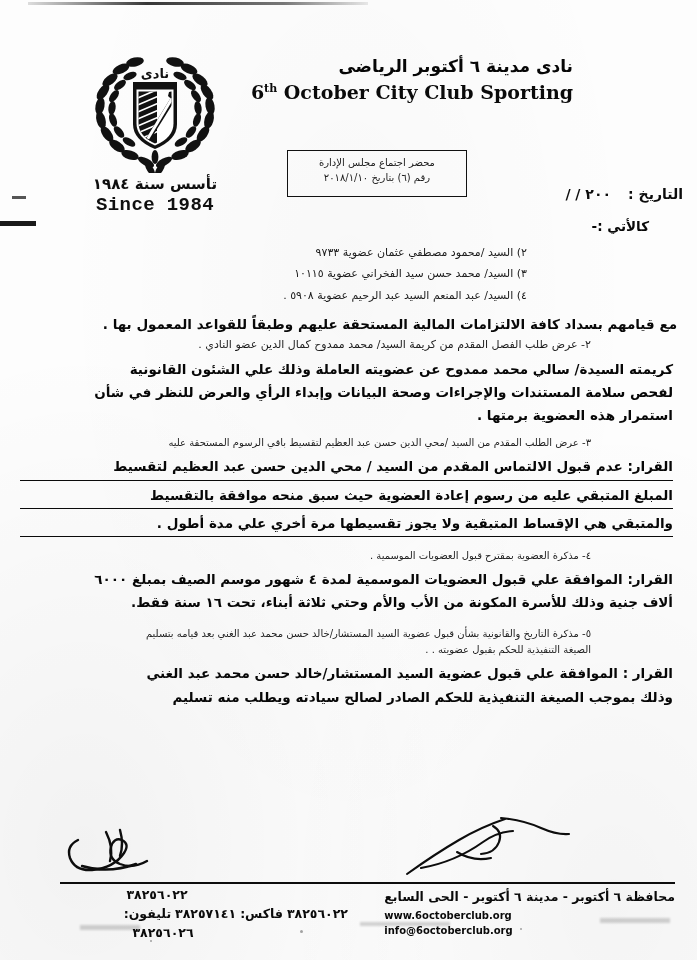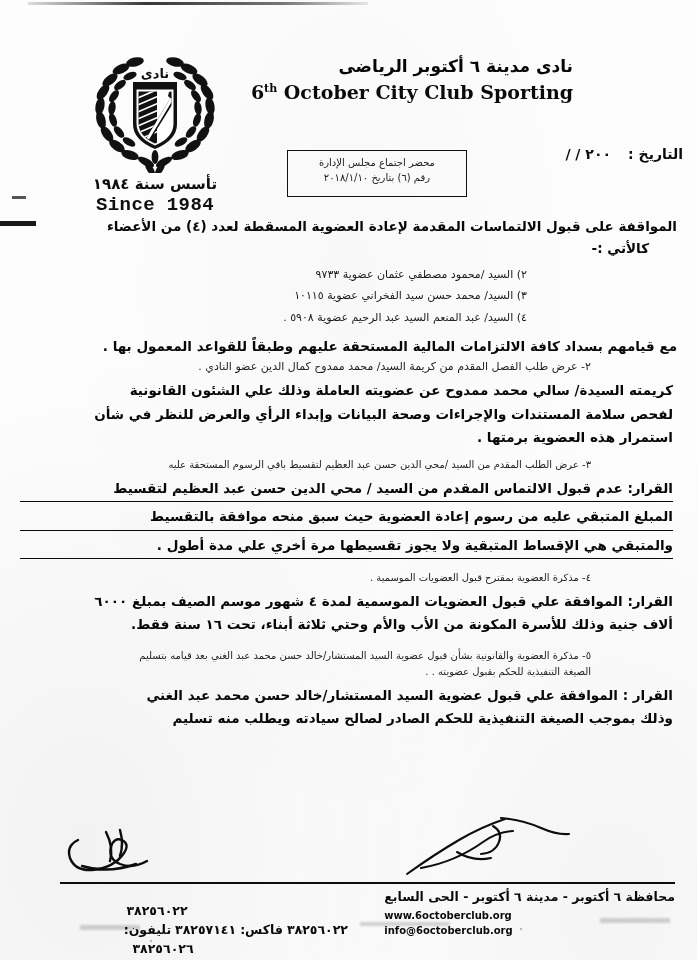--- a/index.html
+++ b/index.html
@@ -136,21 +136,21 @@
     display: flex;
     flex-direction: row;
     align-items: baseline;
     justify-content: flex-start;
     font-size: 14px;
     font-weight: bold;
     color: #0c0c0c;
     margin-bottom: 7px;
     letter-spacing: 0.3px;
   }
-  .meta-label { min-width: 72px; }
+  .meta-label { min-width: 72px; margin-top: 40px; }
   .meta-value { letter-spacing: 3px; font-weight: bold; }
 
   .minutes-box {
     position: absolute;
     right: 230px;
     top: 150px;
     width: 180px;
     height: 47px;
     border: 1.3px solid #111;
     box-sizing: border-box;
@@ -271,21 +271,21 @@
     text-align: left;
     font-size: 10px;
     font-weight: bold;
     color: #0a0a0a;
     line-height: 1.32;
     margin-top: 2px;
   }
   .footer-left {
     position: absolute;
     left: 18px;
-    top: 16px;
+    top: 0px;
     width: 330px;
     text-align: right;
     direction: rtl;
   }
   .phone-row {
     display: flex;
     flex-direction: row;
     align-items: baseline;
     font-size: 12.5px;
     font-weight: bold;
@@ -424,21 +424,20 @@
     </div>
   </div>
 
   <div class="minutes-box">
     <div class="minutes-line">محضر اجتماع مجلس الإدارة</div>
     <div class="minutes-line">رقم (٦) بتاريخ ٢٠١٨/١/١٠</div>
   </div>
 
   <div class="body-area">
 
-    <div class="bold-line">المواقفة على قبول الالتماسات المقدمة لإعادة العضوية المسقطة لعدد (٤) من الأعضاء</div>
     <div class="bold-line indent-s">كالأتي :-</div>
 
     <div class="gap-2"></div>
 
     <div>
       <div class="list-item">
         <span>٢)</span>
         <span>السيد /محمود مصطفي عثمان عضوية ٩٧٣٣</span>
       </div>
       <div class="list-item">
@@ -487,21 +486,21 @@
     <div class="gap-2"></div>
     <div class="decision">
       <span class="dl">القرار: الموافقة علي قبول العضويات الموسمية لمدة ٤ شهور موسم الصيف بمبلغ ٦٠٠٠</span>
       <span class="dl">ألاف جنية وذلك للأسرة المكونة من الأب والأم وحتي ثلاثة أبناء، تحت ١٦ سنة فقط.</span>
     </div>
 
     <div class="gap-6"></div>
 
     <div class="tiny-line">
       <span>٥-</span>
-      <span>مذكرة العضوية والقانونية بشأن قبول عضوية السيد المستشار/خالد حسن محمد عبد الغني بعد قيامه بتسليم</span>
+      <span>مذكرة التاريخ والقانونية بشأن قبول عضوية السيد المستشار/خالد حسن محمد عبد الغني بعد قيامه بتسليم</span>
     </div>
     <div class="tiny-line">الصيغة التنفيذية للحكم بقبول عضويته . .</div>
     <div class="gap-2"></div>
     <div class="decision">
       <span class="dl">القرار : الموافقة علي قبول عضوية السيد المستشار/خالد حسن محمد عبد الغني</span>
       <span class="dl">وذلك بموجب الصيغة التنفيذية للحكم الصادر لصالح سيادته ويطلب منه تسليم</span>
     </div>
   </div>
 
   <div class="sig-area">

